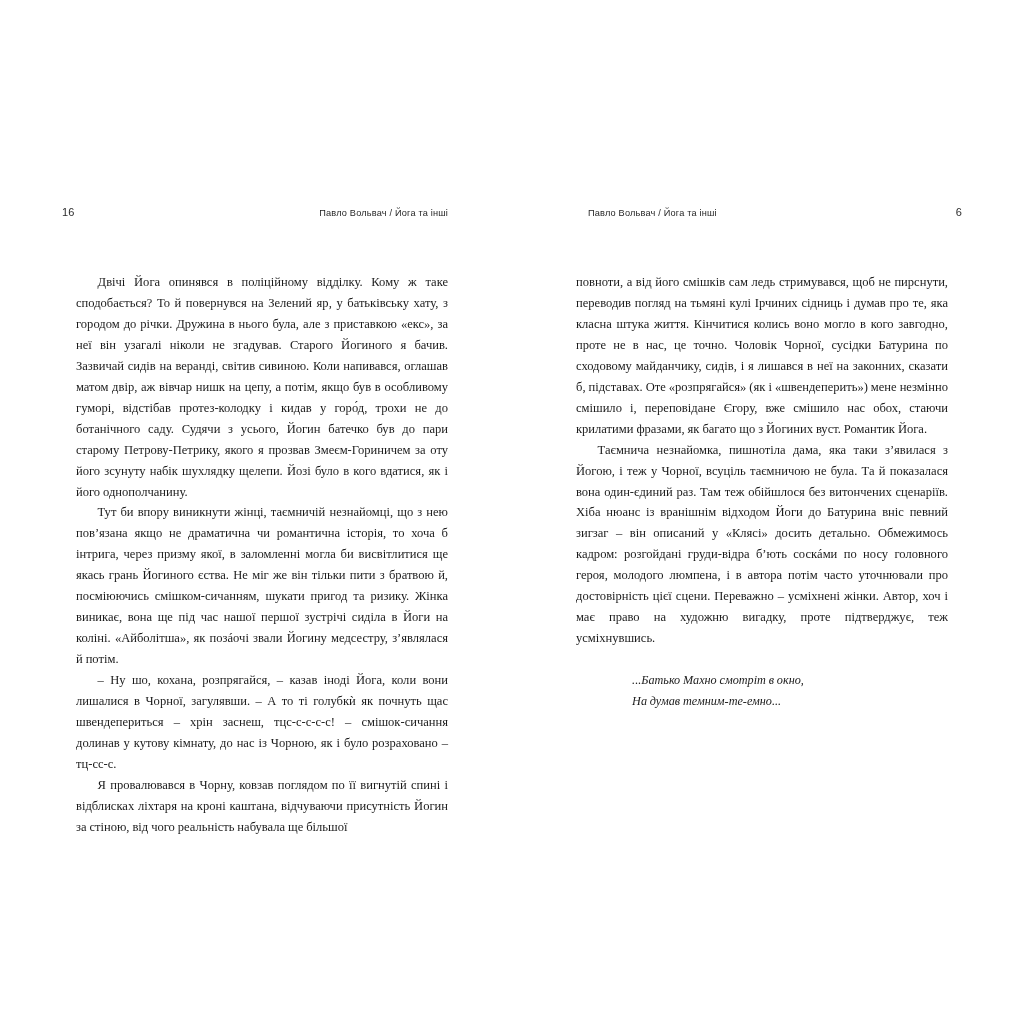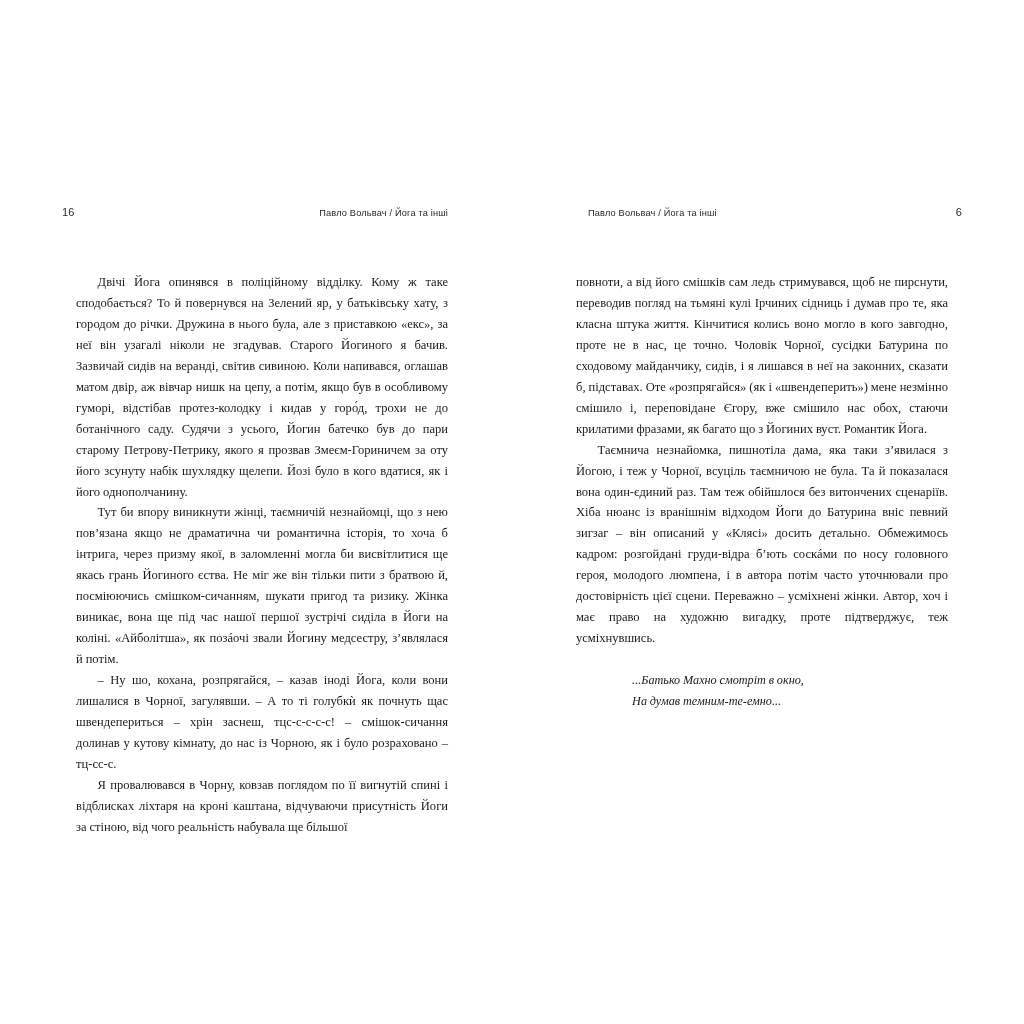--- a/index.html
+++ b/index.html
@@ -107,21 +107,21 @@
 
     <div class="runhead">
       <span class="folio">16</span>
       <span class="runhead-title">Павло Вольвач / Йога та інші</span>
     </div>
 
     <div class="textblock">
       <p>Двічі Йога опинявся в поліційному відділку. Кому ж таке сподобається? То й повернувся на Зелений яр, у батьківську ха­ту, з городом до річки. Дружина в нього була, але з приставкою «екс», за неї він узагалі ніколи не згадував. Старого Йогиного я бачив. Зазвичай сидів на веранді, світив сивиною. Коли на­пивався, оглашав матом двір, аж вівчар нишк на цепу, а потім, якщо був в особливому гуморі, відстібав протез-колодку і кидав у горо́д, трохи не до ботанічного саду. Судячи з усього, Йогин батечко був до пари старому Петрову-Петрику, якого я прозвав Змеєм-Гориничем за оту його зсунуту набік шухлядку щелепи. Йозі було в кого вдатися, як і його однополчанину.</p>
       <p>Тут би впору виникнути жінці, таємничій незнайомці, що з нею пов’язана якщо не драматична чи романтична історія, то хоча б інтрига, через призму якої, в заломленні могла би висвіт­литися ще якась грань Йогиного єства. Не міг же він тільки пити з братвою й, посміюючись смішком-сичанням, шукати пригод та ризику. Жінка виникає, вона ще під час нашої першої зустрічі сиділа в Йоги на коліні. «Айболітша», як позáочі звали Йогину медсестру, з’являлася й потім.</p>
       <p>– Ну шо, кохана, розпрягайся, – казав іноді Йога, коли вони лишалися в Чорної, загулявши. – А то ті голубкѝ як почнуть щас швендеперить­ся – хрін заснеш, тцс-с-с-с-с! – смішок-сичання долинав у кутову кімнату, до нас із Чорною, як і було розрахова­но – тц-сс-с.</p>
-      <p>Я провалювався в Чорну, ковзав поглядом по її вигнутій спи­ні і відблисках ліхтаря на кроні каштана, відчуваючи присут­ність Йоги за стіною, від чого реальність набувала ще більшої</p>
+      <p>Я провалювався в Чорну, ковзав поглядом по її вигнутій спи­ні і відблисках ліхтаря на кроні каштана, відчуваючи присут­ність Йогин за стіною, від чого реальність набувала ще більшої</p>
     </div>
 
   </div>
 
   <div class="page page-right">
 
     <div class="runhead">
       <span class="runhead-title">Павло Вольвач / Йога та інші</span>
       <span class="folio">6</span>
     </div>

